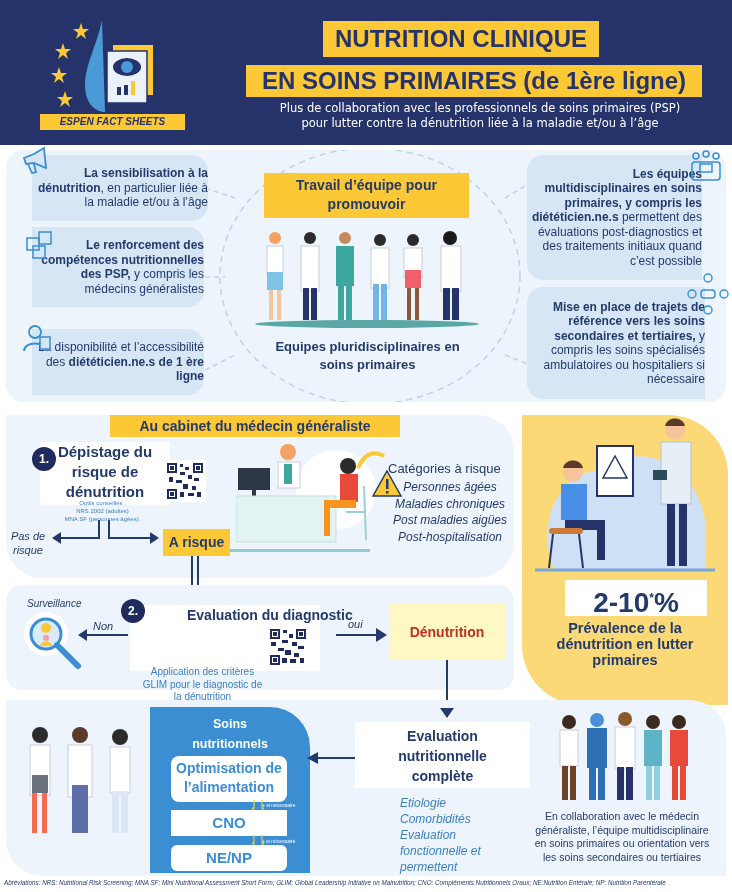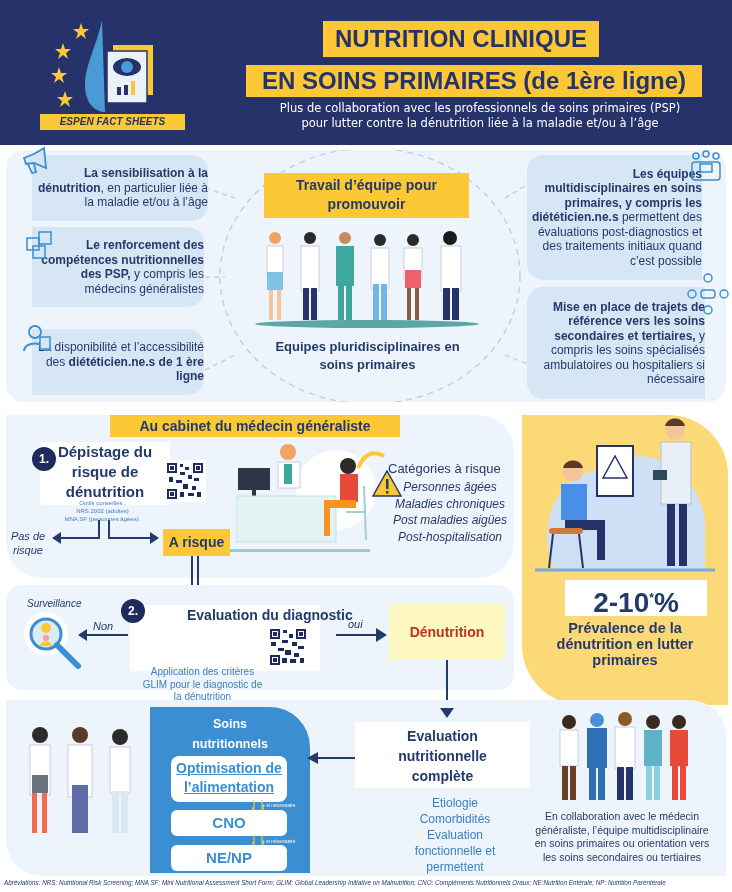--- a/index.html
+++ b/index.html
@@ -53,26 +53,26 @@
   .diag-sub { left: 140px; top: 628px; width: 125px; font-size: 10px; line-height: 12.5px; text-align: center; color: #3b7fc0; margin-top: 38px; }
   .surv { left: 27px; top: 598px; font-style: italic; font-size: 10px; color: #233a6b; }
   .non { left: 93px; top: 620px; font-style: italic; font-size: 11px; }
   .oui { left: 348px; top: 618px; font-style: italic; font-size: 11px; }
   .denut { left: 389px; top: 604px; width: 116px; height: 56px; background: #fef9c3; color: #c0311e; font-weight: bold; font-size: 14px; text-align: center; line-height: 56px; }
 
   
   .bot-sec { left: 6px; top: 700px; width: 720px; height: 176px; background: #eef4fb; border-radius: 0 36px 0 36px; }
   .soins-panel { left: 150px; top: 707px; width: 160px; height: 166px; background: #3a8ed1; border-radius: 0 40px 0 0; }
   .soins-title { left: 150px; top: 714px; width: 160px; color: #ffffff; font-weight: bold; font-size: 12.5px; text-align: center; line-height: 20px; }
-  .soin-opt { left: 171px; top: 756px; width: 116px; height: 46px; background: #ffffff; border-radius: 8px; color: #3a8ed1; font-weight: bold; font-size: 14px; line-height: 19px; text-align: center; padding-top: 3px; text-decoration: underline; }
-  .soin-cno { left: 171px; top: 810px; width: 116px; height: 26px; background: #ffffff; border-radius: 6px; color: #3a8ed1; font-weight: bold; font-size: 15px; text-align: center; line-height: 26px; }
+  .soin-opt { left: 171px; top: 756px; width: 116px; height: 46px; background: #ffffff; border-radius: 8px; color: #3a8ed1; font-weight: bold; font-size: 14px; line-height: 19px; text-align: center; padding-top: 3px; }
+  .soin-cno { left: 171px; top: 810px; width: 116px; height: 26px; background: #ffffff; border-radius: 0; color: #3a8ed1; font-weight: bold; font-size: 15px; text-align: center; line-height: 26px; }
   .soin-nenp { left: 171px; top: 845px; width: 116px; height: 26px; background: #ffffff; border-radius: 6px; color: #3a8ed1; font-weight: bold; font-size: 15px; text-align: center; line-height: 26px; }
   .si-nec { font-size: 5px; color: #ffffff; }
   .eval-box { left: 355px; top: 722px; width: 175px; height: 66px; background: #ffffff; font-weight: bold; font-size: 14px; text-align: center; line-height: 20px; padding-top: 4px; }
-  .eval-list { left: 400px; top: 795px; width: 110px; text-align: center; font-size: 12px; line-height: 16px; color: #3b7fc0; }
+  .eval-list { left: 400px; top: 795px; width: 110px; font-style: italic; font-size: 12px; line-height: 16px; color: #3b7fc0; }
   .collab { left: 532px; top: 810px; width: 180px; font-size: 10.5px; text-align: center; line-height: 13.5px; color: #233a6b; }
   .abbrev { left: 4px; top: 879px; width: 728px; font-size: 6.3px; font-style: italic; color: #233a6b; white-space: nowrap; }
 
   .line { background: #233a6b; }
   svg { display: block; }
 </style>
 </head>
 <body>
 
 <div class="abs header"></div>

